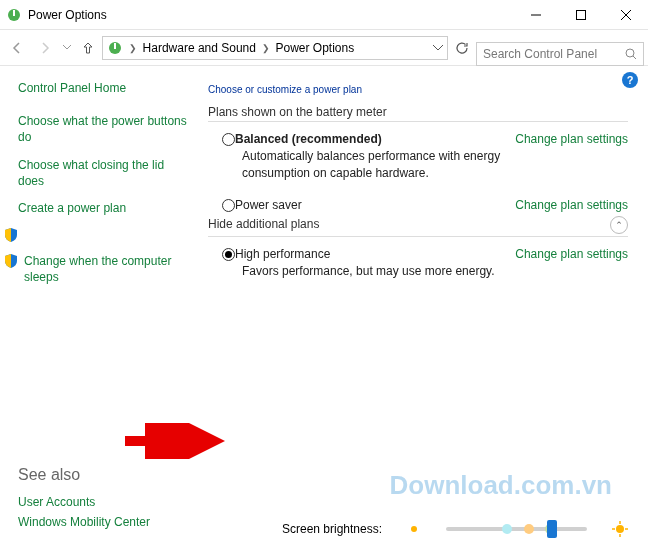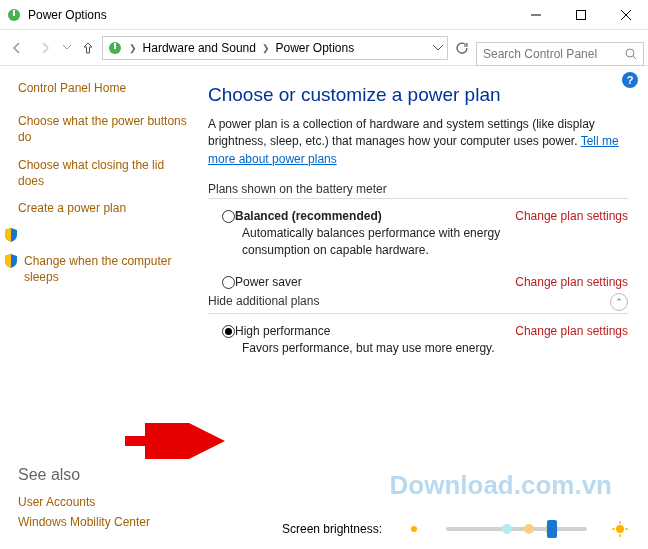--- a/index.html
+++ b/index.html
@@ -13,38 +13,38 @@
 .navarrow { width: 26px; height: 26px; display: flex; align-items: center; justify-content: center; color: #888; }
 .upbtn { width: 24px; height: 24px; display: flex; align-items: center; justify-content: center; color: #555; }
 .addrbar { flex: 1; height: 24px; border: 1px solid #ccc; display: flex; align-items: center; font-size: 12px; padding: 0 4px; gap: 4px; }
 .addrbar .crumb { color: #000; }
 .addrbar .sep { color: #666; font-size: 9px; margin: 0 2px; }
 .addr-right { margin-left: auto; display: flex; gap: 4px; color: #555; }
 .refreshbtn { width: 24px; height: 24px; display: flex; align-items: center; justify-content: center; color: #555; }
 .searchbox { width: 168px; height: 24px; border: 1px solid #ccc; display: flex; align-items: center; font-size: 12px; color: #777; padding: 0 6px; gap: 6px; margin-top: 13px; }
 .content { display: flex; height: calc(100% - 66px); position: relative; }
 .sidebar { width: 202px; padding: 14px 12px 8px 18px; font-size: 12px; display: flex; flex-direction: column; }
-.sidebar a { color: #a16207; text-decoration: none; display: block; margin-bottom: 11px; line-height: 1.35; }
+.sidebar a { color: #15803d; text-decoration: none; display: block; margin-bottom: 11px; line-height: 1.35; }
 .side-icon-row { display: flex; gap: 6px; margin-bottom: 11px; margin-left: -14px; }
 .side-icon-row a { margin-bottom: 0; }
 .side-icon { width: 14px; flex-shrink: 0; display: flex; justify-content: center; padding-top: 1px; }
 .seealso { margin-top: auto; color: #666; font-size: 16px; margin-bottom: 10px; }
 .main { flex: 1; padding: 18px 20px 8px 6px; font-size: 12px; color: #222; position: relative; overflow: hidden; }
 .help-icon { position: absolute; top: 6px; right: 10px; width: 16px; height: 16px; background: #1976d2; border-radius: 50%; color: #fff; font-size: 11px; font-weight: bold; display: flex; align-items: center; justify-content: center; }
-h1.main-head { color: #003399; font-weight: 400; font-size: 19px; margin-bottom: 10px; }
+h1.main-head { color: #003399; font-weight: 400; font-size: 10px; margin-bottom: 10px; }
 .desc { line-height: 1.45; margin-bottom: 14px; }
 .desc a { color: #0066cc; text-decoration: underline; }
 .section-head { color: #333; margin-bottom: 2px; }
 .divider { border-top: 1px solid #ddd; margin-bottom: 10px; }
 .plan { display: flex; align-items: flex-start; margin-left: 14px; margin-bottom: 2px; }
 .radio { width: 13px; height: 13px; border: 1px solid #333; border-radius: 50%; margin-top: 1px; flex-shrink: 0; position: relative; }
 .radio.checked::after { content: ""; position: absolute; left: 2px; top: 2px; width: 7px; height: 7px; background: #000; border-radius: 50%; }
 .plan-name { font-weight: 600; flex: 1; }
 .plan-name.normal { font-weight: 400; }
-.change-link { color: #b91c1c; font-size: 12px; margin-left: auto; }
+.change-link { color: #15803d; font-size: 12px; margin-left: auto; }
 .plan-desc { margin-left: 34px; margin-right: 60px; margin-bottom: 16px; line-height: 1.4; }
 .hide-row { display: flex; align-items: center; margin-top: 4px; }
 .chev-circle { width: 18px; height: 18px; border: 1px solid #bbb; border-radius: 50%; display: flex; align-items: center; justify-content: center; font-size: 9px; color: #555; margin-left: auto; }
 .arrow-annot { position: absolute; left: 120px; top: 357px; pointer-events: none; }
 .watermark { position: absolute; right: 36px; bottom: 48px; font-size: 26px; color: rgba(0,120,200,0.28); font-weight: bold; pointer-events: none; margin-left: 48px; }
 .brightness { position: absolute; bottom: 12px; left: 282px; right: 20px; display: flex; align-items: center; gap: 25px; font-size: 12px; }
 .slider { flex: 1; height: 4px; background: #d0d0d0; position: relative; border-radius: 2px; }
 .slider-thumb { position: absolute; right: 30px; top: -7px; width: 10px; height: 18px; background: #1976d2; border-radius: 2px; }
 .slider-dot { position: absolute; width: 10px; height: 10px; border-radius: 50%; top: -3px; }
 </style>
@@ -154,23 +154,20 @@
       <a>Change when the computer sleeps</a>
     </div>
     <div class="seealso">See also</div>
     <a style="margin-bottom:4px">User Accounts</a>
     <a>Windows Mobility Center</a>
   </div>
 
   <div class="main">
     <div class="help-icon">?</div>
     <h1 class="main-head">Choose or customize a power plan</h1>
-    <p class="desc">
-      <span>A power plan is a collection of hardware and system settings (like display brightness, sleep, etc.) that manages how your computer uses power. </span><a>Tell me more about power plans</a>
-    </p>
     <div class="section-head">Plans shown on the battery meter</div>
     <div class="divider"></div>
 
     <div class="plan">
       <div class="radio"></div>
       <div class="plan-name">Balanced (recommended)</div>
       <a class="change-link">Change plan settings</a>
     </div>
     <div class="plan-desc">Automatically balances performance with energy consumption on capable hardware.</div>
 

